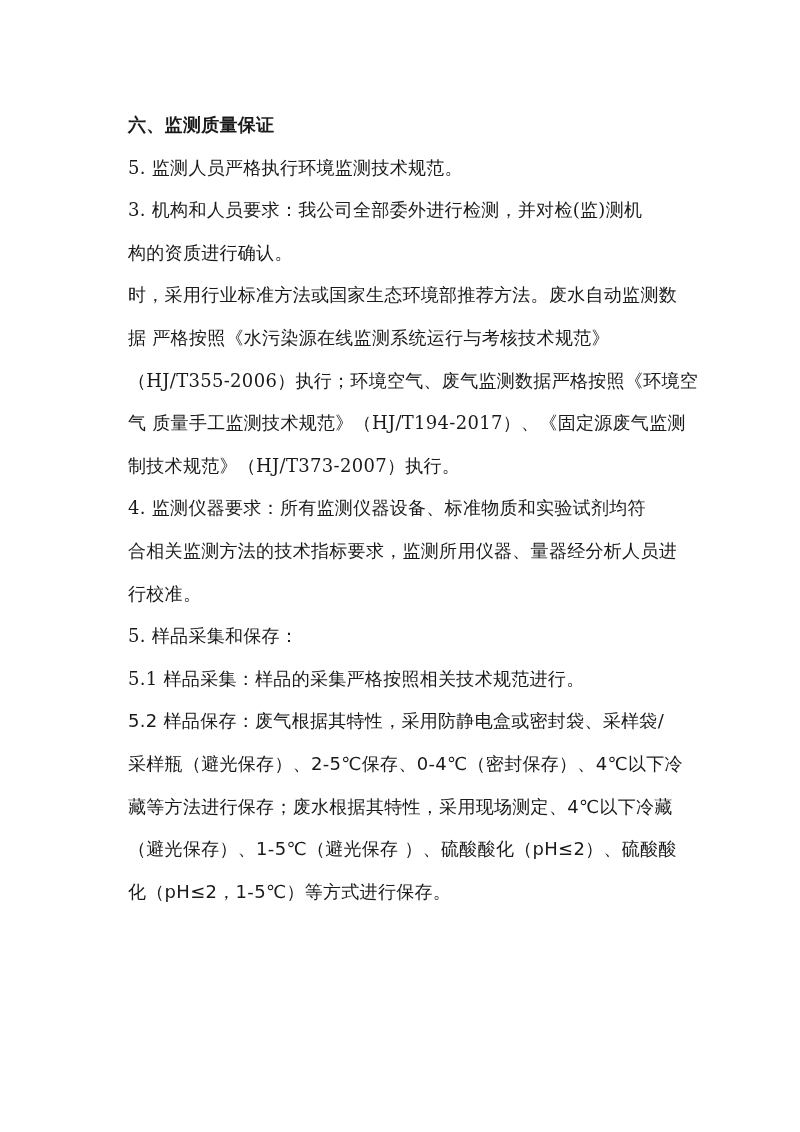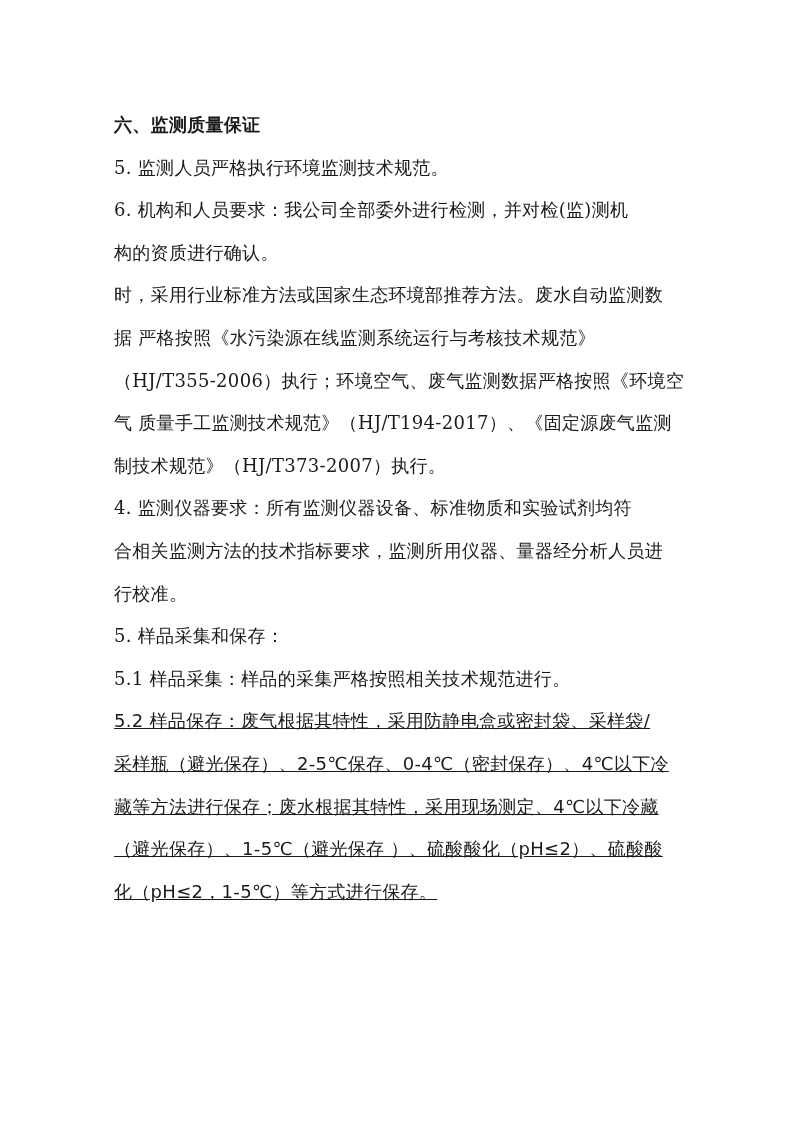--- a/index.html
+++ b/index.html
@@ -1,30 +1,30 @@
 <!DOCTYPE html>
 <html><head>
 <meta charset="utf-8">
 <style>
   html, body { margin: 0; padding: 0; background: #ffffff; }
   body { width: 800px; height: 1132px; position: relative; overflow: hidden;
          font-family: "DejaVu Serif", "Liberation Serif", serif; color: #1a1a1a; }
-  .page { position: absolute; left: 114px; top: 104px; width: 570px; }
+  .page { position: absolute; left: 128px; top: 104px; width: 570px; }
   .line { height: 42.6px; line-height: 42.6px; font-size: 18px; white-space: nowrap;
           letter-spacing: 0.3px; }
   .heading { font-weight: bold; font-family: "DejaVu Sans", "Liberation Sans", sans-serif; }
-  .sans { font-family: "DejaVu Sans", "Liberation Sans", sans-serif; text-decoration: underline; }
+  .sans { font-family: "DejaVu Sans", "Liberation Sans", sans-serif; }
 </style>
 </head>
 <body>
 
 <div class="page">
   <div class="line heading">六、监测质量保证</div>
   <div class="line">5.  监测人员严格执行环境监测技术规范。</div>
-  <div class="line">6. 机构和人员要求：我公司全部委外进行检测，并对检(监)测机</div>
+  <div class="line">3. 机构和人员要求：我公司全部委外进行检测，并对检(监)测机</div>
   <div class="line">构的资质进行确认。</div>
   <div class="line">时，采用行业标准方法或国家生态环境部推荐方法。废水自动监测数</div>
   <div class="line">据 严格按照《水污染源在线监测系统运行与考核技术规范》</div>
   <div class="line">（HJ/T355-2006）执行；环境空气、废气监测数据严格按照《环境空</div>
   <div class="line">气 质量手工监测技术规范》（HJ/T194-2017）、《固定源废气监测</div>
   <div class="line">制技术规范》（HJ/T373-2007）执行。</div>
   <div class="line">4. 监测仪器要求：所有监测仪器设备、标准物质和实验试剂均符</div>
   <div class="line">合相关监测方法的技术指标要求，监测所用仪器、量器经分析人员进</div>
   <div class="line">行校准。</div>
   <div class="line">5. 样品采集和保存：</div>

